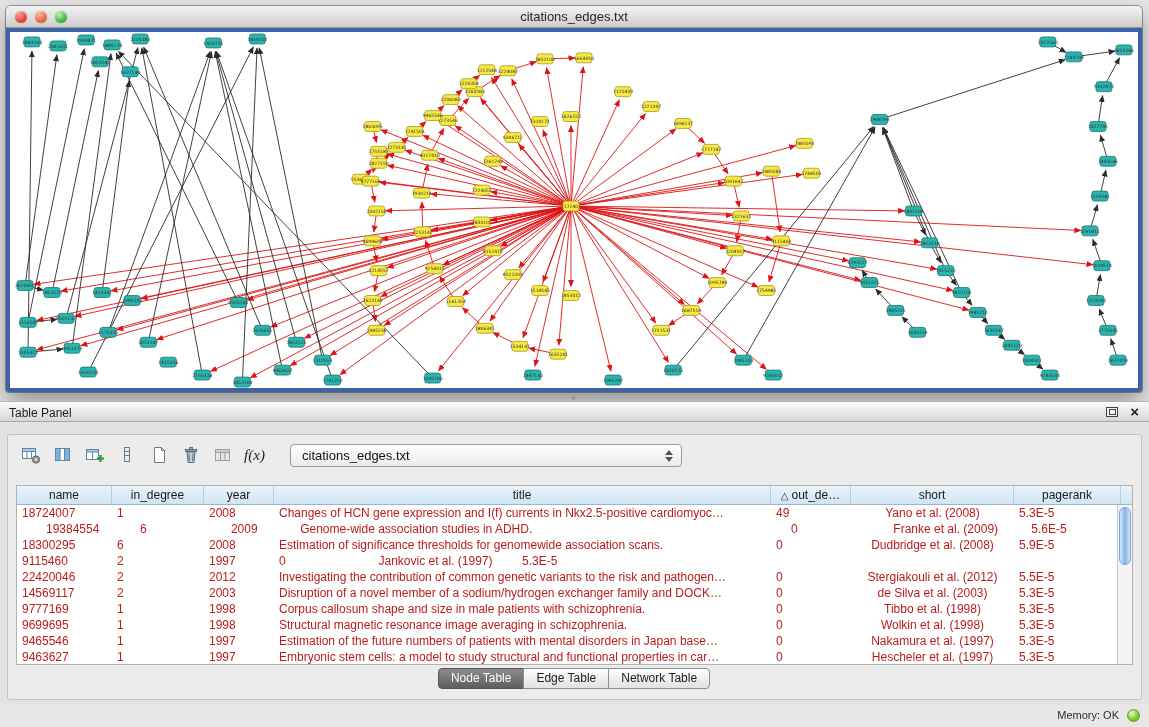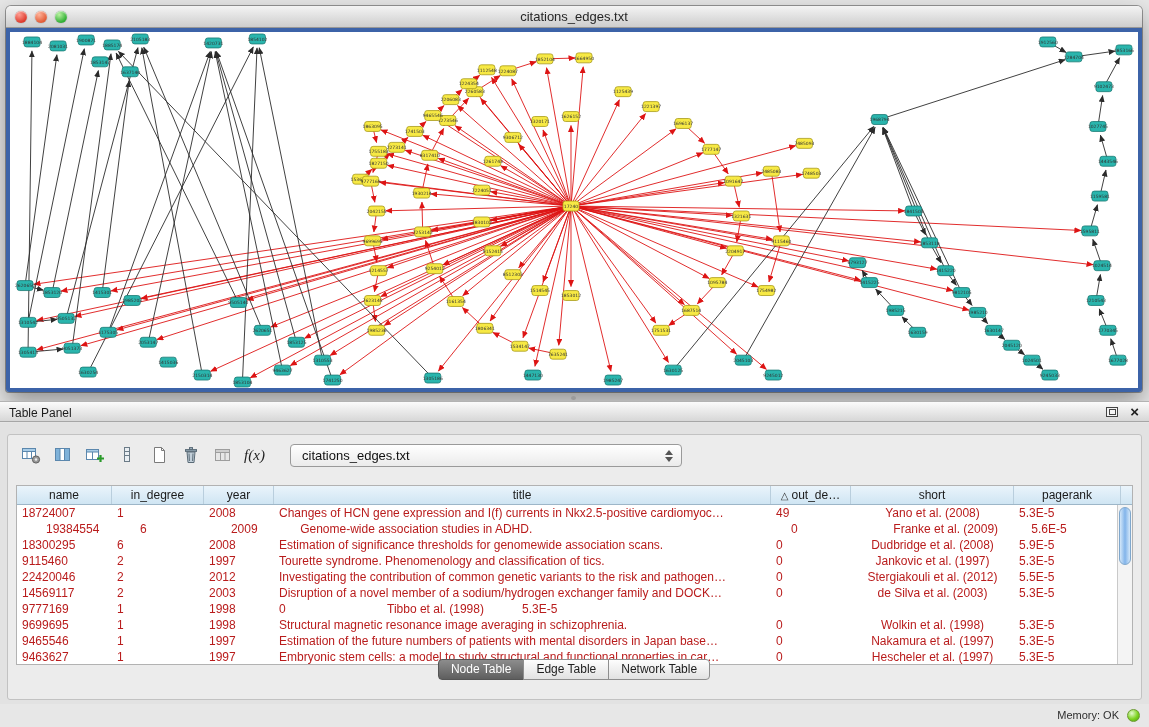--- a/index.html
+++ b/index.html
@@ -65,21 +65,21 @@
   .th { border-right:1px solid #b9cedd; display:flex; align-items:center; justify-content:center; gap:3px; overflow:hidden; white-space:nowrap; }
   .th-fill { flex:1; }
   .sort { font-size:10px; color:#333; }
   .trow { display:flex; height:16px; line-height:16px; font-size:12px; color:#b91c1c; }
   .td { padding:0 5px; white-space:nowrap; overflow:hidden; }
   .vscroll { position:absolute; top:19px; right:0; bottom:0; width:15px; background:#f4f4f4; border-left:1px solid #c9c9c9; }
   .thumb { position:absolute; top:2px; left:1px; width:12px; height:58px; border-radius:6px;
            border:1px solid #7fa7cc; background:linear-gradient(to right,#d3e7f9,#82b4ea 50%,#d3e7f9); }
 
   
-  .tabs { position:absolute; left:0; right:0; bottom:19px; display:flex; justify-content:center; }
+  .tabs { position:absolute; left:0; right:0; bottom:10px; display:flex; justify-content:center; }
   .tabbtn { font-size:12px; padding:2px 12px 3px 12px; border:1px solid #8e8e8e; margin-left:-1px;
             background:linear-gradient(#fdfdfd,#e2e2e2); color:#1d1d1d; }
   .tabbtn:first-child { border-radius:4px 0 0 4px; }
   .tabbtn:last-child  { border-radius:0 4px 4px 0;text-align:center; }
   .tabbtn.active { background:linear-gradient(#8d8d8d,#5e5e5e); color:#fff; border-color:#555; }
 
   
   .status { position:absolute; right:30px; bottom:6px; font-size:11px; color:#2e2e2e; }
   .memdot { position:absolute; right:9px; bottom:5px; width:13px; height:13px; border-radius:50%;
             border:1px solid #6a9a30; background:radial-gradient(circle at 35% 30%,#e3f9cf,#7ed321 55%,#4a9e12); }
@@ -884,21 +884,20 @@
             <div class="td" style="width: 70px; text-align: left;">2008</div>
             <div class="td" style="width: 497px; text-align: left;">Estimation of significance thresholds for genomewide association scans.</div>
             <div class="td" style="width: 80px; text-align: left;">0</div>
             <div class="td" style="width: 163px; text-align: center;">Dudbridge et al. (2008)</div>
             <div class="td" style="width: 107px; text-align: left;">5.9E-5</div>
           </div>
           <div class="trow">
             <div class="td" style="width: 95px; text-align: left;">9115460</div>
             <div class="td" style="width: 92px; text-align: left;">2</div>
             <div class="td" style="width: 70px; text-align: left;">1997</div>
-            <div class="td" style="width: 497px; text-align: left;">Tourette syndrome. Phenomenology and classification of tics.</div>
             <div class="td" style="width: 80px; text-align: left;">0</div>
             <div class="td" style="width: 163px; text-align: center;">Jankovic et al. (1997)</div>
             <div class="td" style="width: 107px; text-align: left;">5.3E-5</div>
           </div>
           <div class="trow">
             <div class="td" style="width: 95px; text-align: left;">22420046</div>
             <div class="td" style="width: 92px; text-align: left;">2</div>
             <div class="td" style="width: 70px; text-align: left;">2012</div>
             <div class="td" style="width: 497px; text-align: left;">Investigating the contribution of common genetic variants to the risk and pathogen…</div>
             <div class="td" style="width: 80px; text-align: left;">0</div>
@@ -911,20 +910,21 @@
             <div class="td" style="width: 70px; text-align: left;">2003</div>
             <div class="td" style="width: 497px; text-align: left;">Disruption of a novel member of a sodium/hydrogen exchanger family and DOCK…</div>
             <div class="td" style="width: 80px; text-align: left;">0</div>
             <div class="td" style="width: 163px; text-align: center;">de Silva et al. (2003)</div>
             <div class="td" style="width: 107px; text-align: left;">5.3E-5</div>
           </div>
           <div class="trow">
             <div class="td" style="width: 95px; text-align: left;">9777169</div>
             <div class="td" style="width: 92px; text-align: left;">1</div>
             <div class="td" style="width: 70px; text-align: left;">1998</div>
+            <div class="td" style="width: 497px; text-align: left;">Corpus callosum shape and size in male patients with schizophrenia.</div>
             <div class="td" style="width: 80px; text-align: left;">0</div>
             <div class="td" style="width: 163px; text-align: center;">Tibbo et al. (1998)</div>
             <div class="td" style="width: 107px; text-align: left;">5.3E-5</div>
           </div>
           <div class="trow">
             <div class="td" style="width: 95px; text-align: left;">9699695</div>
             <div class="td" style="width: 92px; text-align: left;">1</div>
             <div class="td" style="width: 70px; text-align: left;">1998</div>
             <div class="td" style="width: 497px; text-align: left;">Structural magnetic resonance image averaging in schizophrenia.</div>
             <div class="td" style="width: 80px; text-align: left;">0</div>

